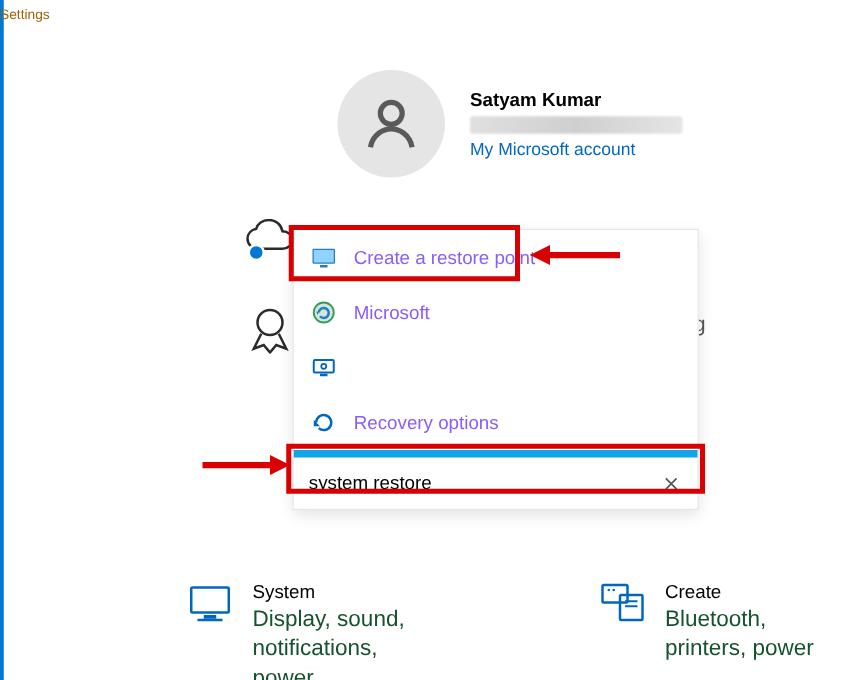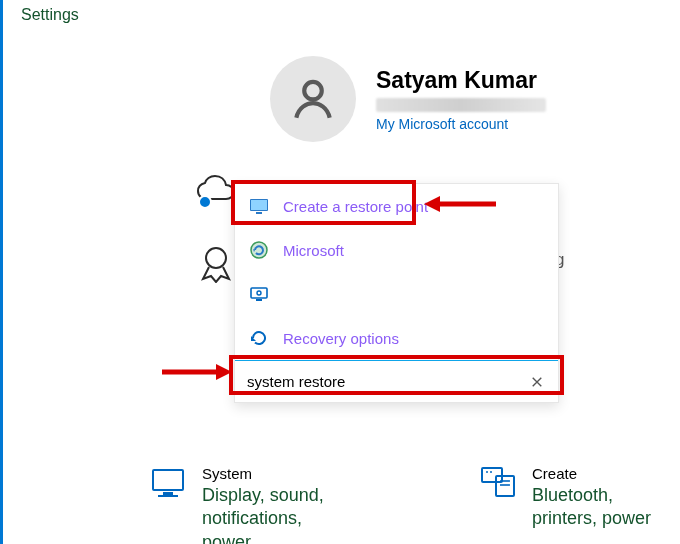--- a/index.html
+++ b/index.html
@@ -13,42 +13,42 @@
       background: #fff;
       position: relative;
     }
     .blue-accent-bar {
       position: absolute;
       left: 0; top: 0; width: 3px; height: 544px;
       background: #0078d4;
     }
     .window-title {
       position: absolute;
-      left: 21px; top: 6px;
-      font-size: 16px;
-      color: #14532d;
+      left: 0; top: 6px;
+      font-size: 11px;
+      color: #a16207;
     }
 
     
     .profile {
       position: absolute;
       left: 270px; top: 56px;
       display: flex;
       align-items: center;
       gap: 20px;
     }
     .avatar {
       width: 86px; height: 86px;
       border-radius: 50%;
       background: #e5e5e5;
       display: flex; align-items: center; justify-content: center;
     }
     .avatar svg { width: 50px; height: 50px; }
     .profile-text { display: flex; flex-direction: column; gap: 4px; }
-    .name { font-size: 23px; font-weight: 600; color: #000; }
+    .name { font-size: 15px; font-weight: 600; color: #000; }
     .email-smudge {
       width: 170px; height: 14px;
       background: linear-gradient(90deg, #e0e0e0, #cfcfcf, #e5e5e5);
       border-radius: 2px;
       filter: blur(1px);
     }
     .ms-account-link {
       color: #0067c0;
       font-size: 14px;
       cursor: pointer;
@@ -92,21 +92,21 @@
       display: flex; align-items: center; gap: 14px;
       padding: 12px 14px;
       cursor: pointer;
     }
     .result .ic { width: 20px; height: 20px; display: flex; align-items: center; justify-content: center; }
     .result span.label { font-size: 15px; color: #8b5cf6; }
 
     .search-row {
       display: flex; align-items: center;
       padding: 8px 10px;
-      border-top: 1px solid #0ea5e9;
+      border-top: 6px solid #0ea5e9;
     }
     .search-input {
       flex: 1;
       border: none; outline: none;
       font-size: 15px;
       padding: 4px 2px;
       font-family: inherit;
     }
     .clear-x {
       width: 22px; height: 22px;

